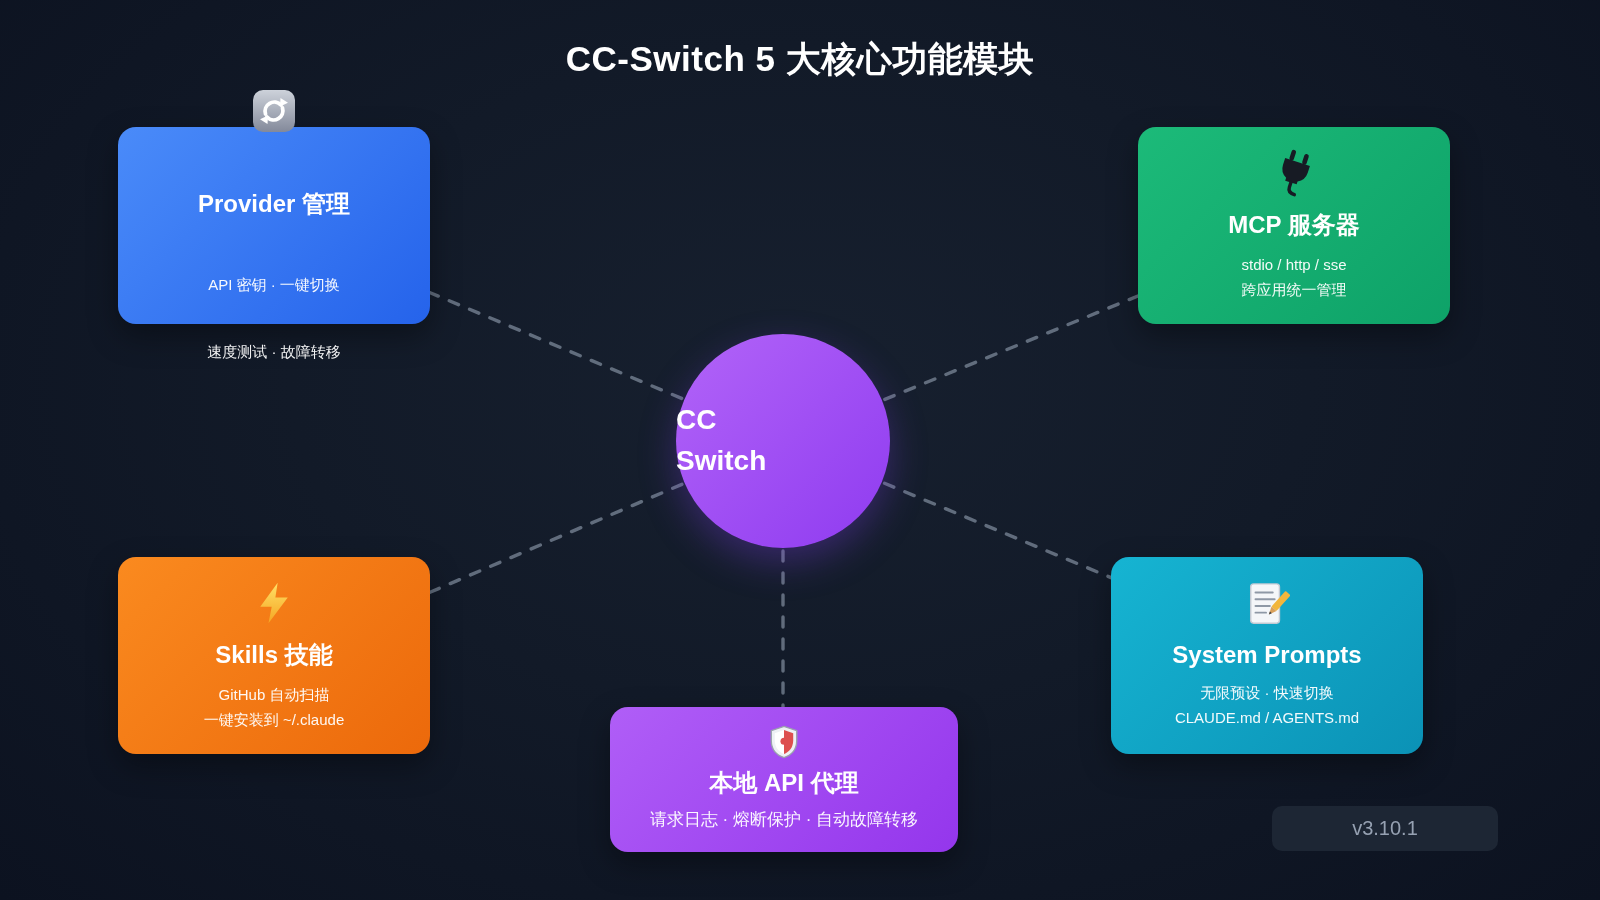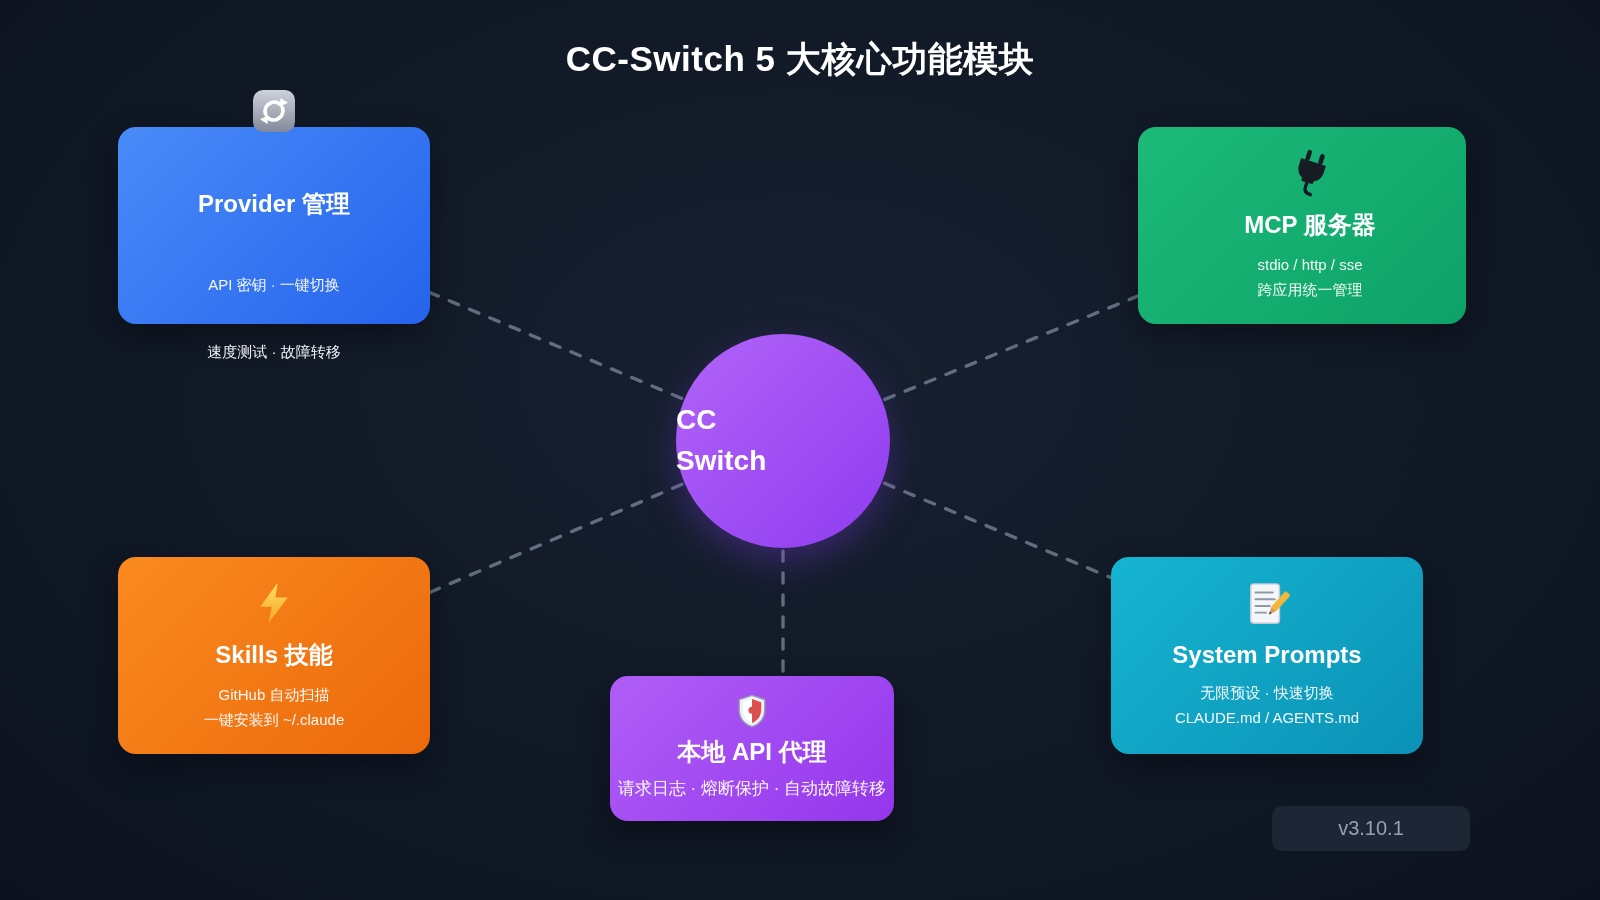--- a/index.html
+++ b/index.html
@@ -62,22 +62,22 @@
     font-size: 15px;
     font-weight: 500;
     color: rgba(255,255,255,0.95);
     line-height: 1.7;
   }
   .card-provider { left: 118px; top: 127px; gap: 41px; }
   .card-mcp      { left: 1138px; top: 127px; }
   .card-skills   { left: 118px; top: 557px; }
   .card-system-prompts { left: 1111px; top: 557px; }
   .card-proxy {
-    left: 610px; top: 676px;
-    width: 284px; height: 145px;
+    left: 610px; top: 707px;
+    width: 348px; height: 145px;
   }
   .card-proxy .icon { height: 34px; margin-bottom: 8px; }
   .card-proxy .card-title { margin-bottom: 7px; }
   .card-proxy .card-line { font-size: 17px; }
   .center-node {
     position: absolute;
     left: 676px; top: 334px;
     width: 214px; height: 214px;
     border-radius: 50%;
     display: flex;
@@ -88,21 +88,21 @@
   }
   .center-line {
     font-size: 28px;
     font-weight: 800;
     color: #ffffff;
     line-height: 1.45;
   }
   .version-badge {
     position: absolute;
     left: 1272px; top: 806px;
-    width: 198px; height: 45px;
+    width: 226px; height: 45px;
     border-radius: 10px;
     background: #1d2634;
     display: flex;
     align-items: center;
     justify-content: center;
     z-index: 2;
   }
   .version-text {
     color: #96a1b2;
     font-size: 20px;
@@ -144,21 +144,21 @@
           <polygon points="30.5,11 38,15.8 30,19.6"></polygon>
           <polygon points="17.5,37 10,32.2 18,28.4"></polygon>
         </g>
       </svg>
     </span>
     <div class="card-title">Provider 管理</div>
     <div class="card-line">API 密钥 · 一键切换</div>
     <div class="card-line">速度测试 · 故障转移</div>
   </div>
 
-  <div class="card card-mcp" style="background: linear-gradient(135deg, rgb(28, 186, 121), rgb(14, 162, 104)); padding-left: 16px;">
+  <div class="card card-mcp" style="background: linear-gradient(135deg, rgb(28, 186, 121), rgb(14, 162, 104));">
     <span class="icon">
       <svg width="48" height="48" viewBox="0 0 48 48" aria-hidden="true">
         <g transform="rotate(18 24 24)">
           <rect x="15" y="2" width="4.6" height="11" rx="2.2" fill="#171b24"></rect>
           <rect x="28.4" y="2" width="4.6" height="11" rx="2.2" fill="#171b24"></rect>
           <path d="M11 12.5 h26 v7 a13 13 0 0 1 -7 11.5 v3 h-12 v-3 a13 13 0 0 1 -7 -11.5 z" fill="#171b24"></path>
           <path d="M24 34 v5 c0 4.5 3 5.5 7 5.5" fill="none" stroke="#171b24" stroke-width="3.4" stroke-linecap="round"></path>
         </g>
       </svg>
     </span>

